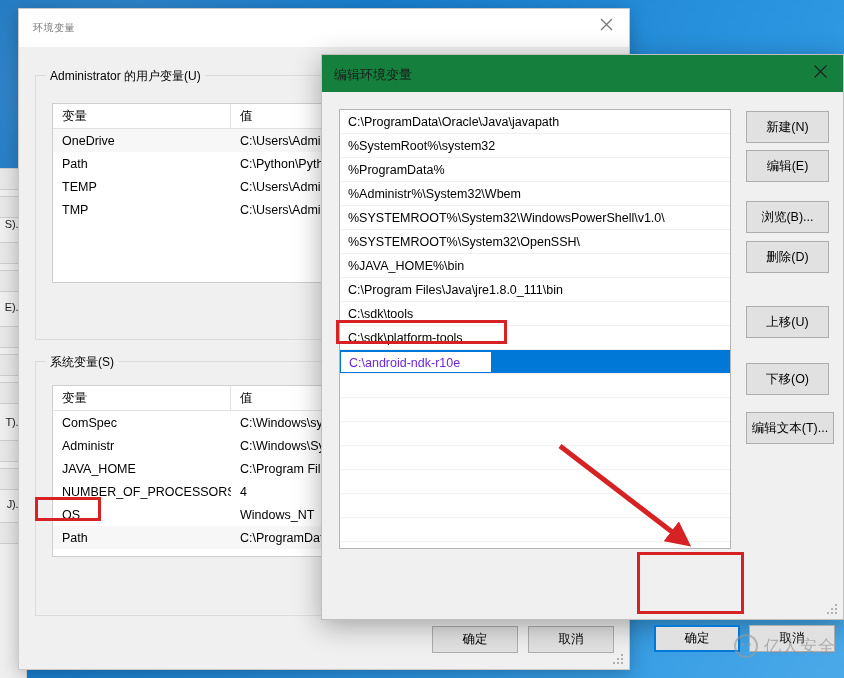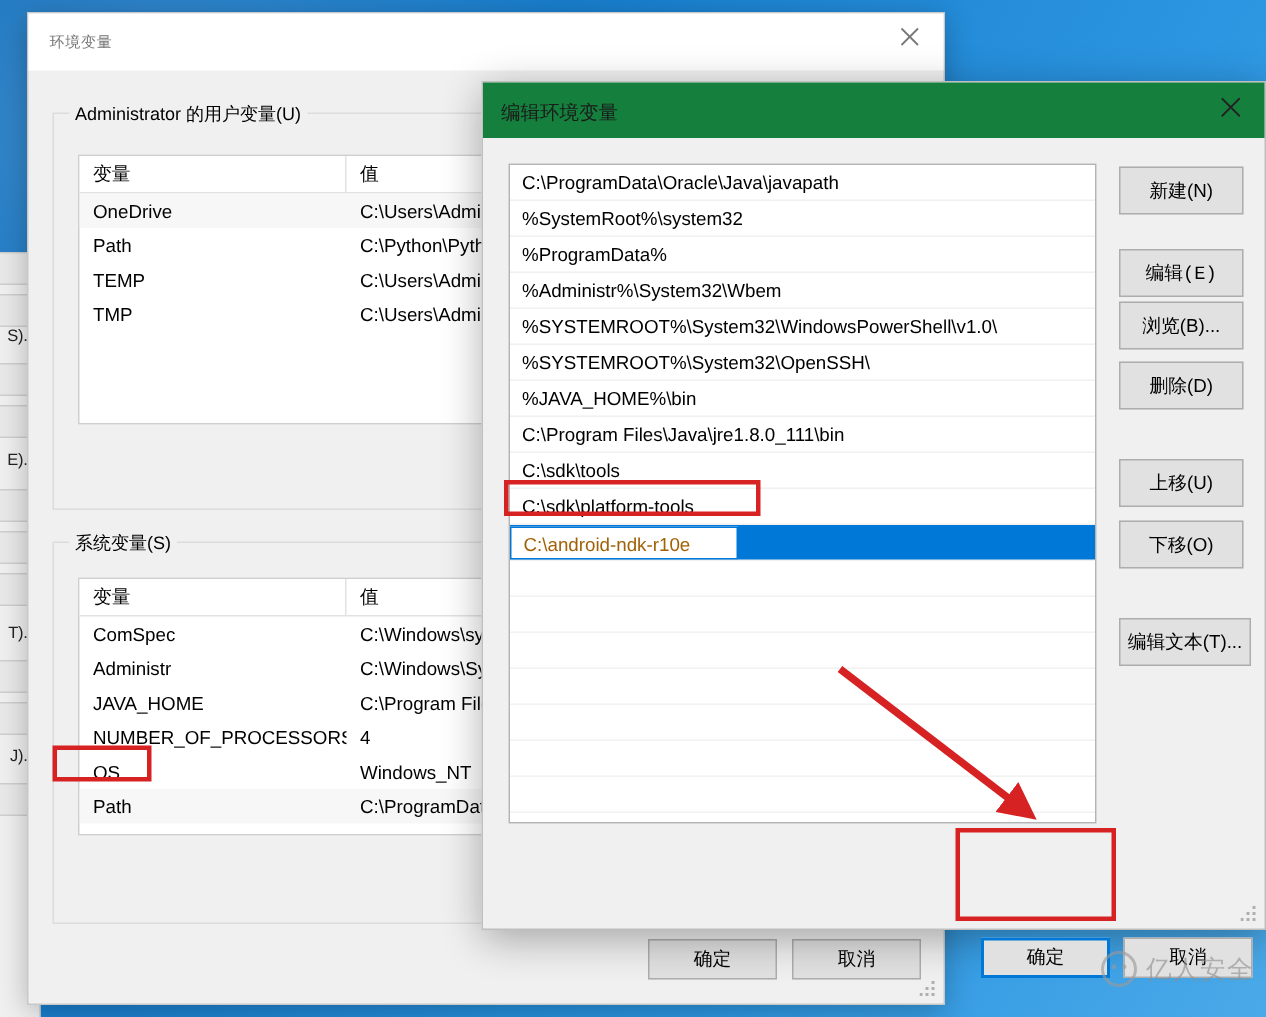--- a/index.html
+++ b/index.html
@@ -252,21 +252,21 @@
   }
   .path-row.selected {
     background: #0078d7;
     color: #ffffff;
     padding-left: 0;
     position: relative;
   }
   .path-row.selected .path-edit-box {
     display: inline-block;
     background: #ffffff;
-    color: #a16207;
+    color: #6d28d9;
     height: 22px;
     line-height: 22px;
     padding-left: 8px;
     padding-right: 2px;
     box-sizing: border-box;
     border: 1px solid #0078d7;
     vertical-align: top;
     margin-top: 1px;
     width: 152px;
   }
@@ -513,25 +513,25 @@
     <div class="path-row empty"></div>
     <div class="path-row empty"></div>
     <div class="path-row empty"></div>
     <div class="path-row empty"></div>
     <div class="path-row empty"></div>
     <div class="path-row empty"></div>
     <div class="path-row empty"></div>
   </div>
 
   <div class="sidebtn" style="top:56px;">新建(N)</div>
-  <div class="sidebtn" style="top:111px;font-family:Liberation Mono, monospace;">编辑(E)</div>
+  <div class="sidebtn" style="top:95px;">编辑(E)</div>
   <div class="sidebtn" style="top:146px;">浏览(B)...</div>
   <div class="sidebtn" style="top:186px;">删除(D)</div>
   <div class="sidebtn" style="top:251px;">上移(U)</div>
-  <div class="sidebtn" style="top:292px;">下移(O)</div>
+  <div class="sidebtn" style="top:308px;">下移(O)</div>
   <div class="sidebtn" style="top:357px; width:88px;">编辑文本(T)...</div>
 
   <div class="dlgbtn" id="edit-ok" style="left:332px; top:570px;">确定</div>
   <div class="dlgbtn" style="left:427px; top:570px;">取消</div>
 
   <svg id="edit-grip" viewBox="0 0 12 12">
     <g fill="#b0b0b0">
       <rect x="8" y="8" width="2" height="2"></rect>
       <rect x="4" y="8" width="2" height="2"></rect>
       <rect x="8" y="4" width="2" height="2"></rect>

